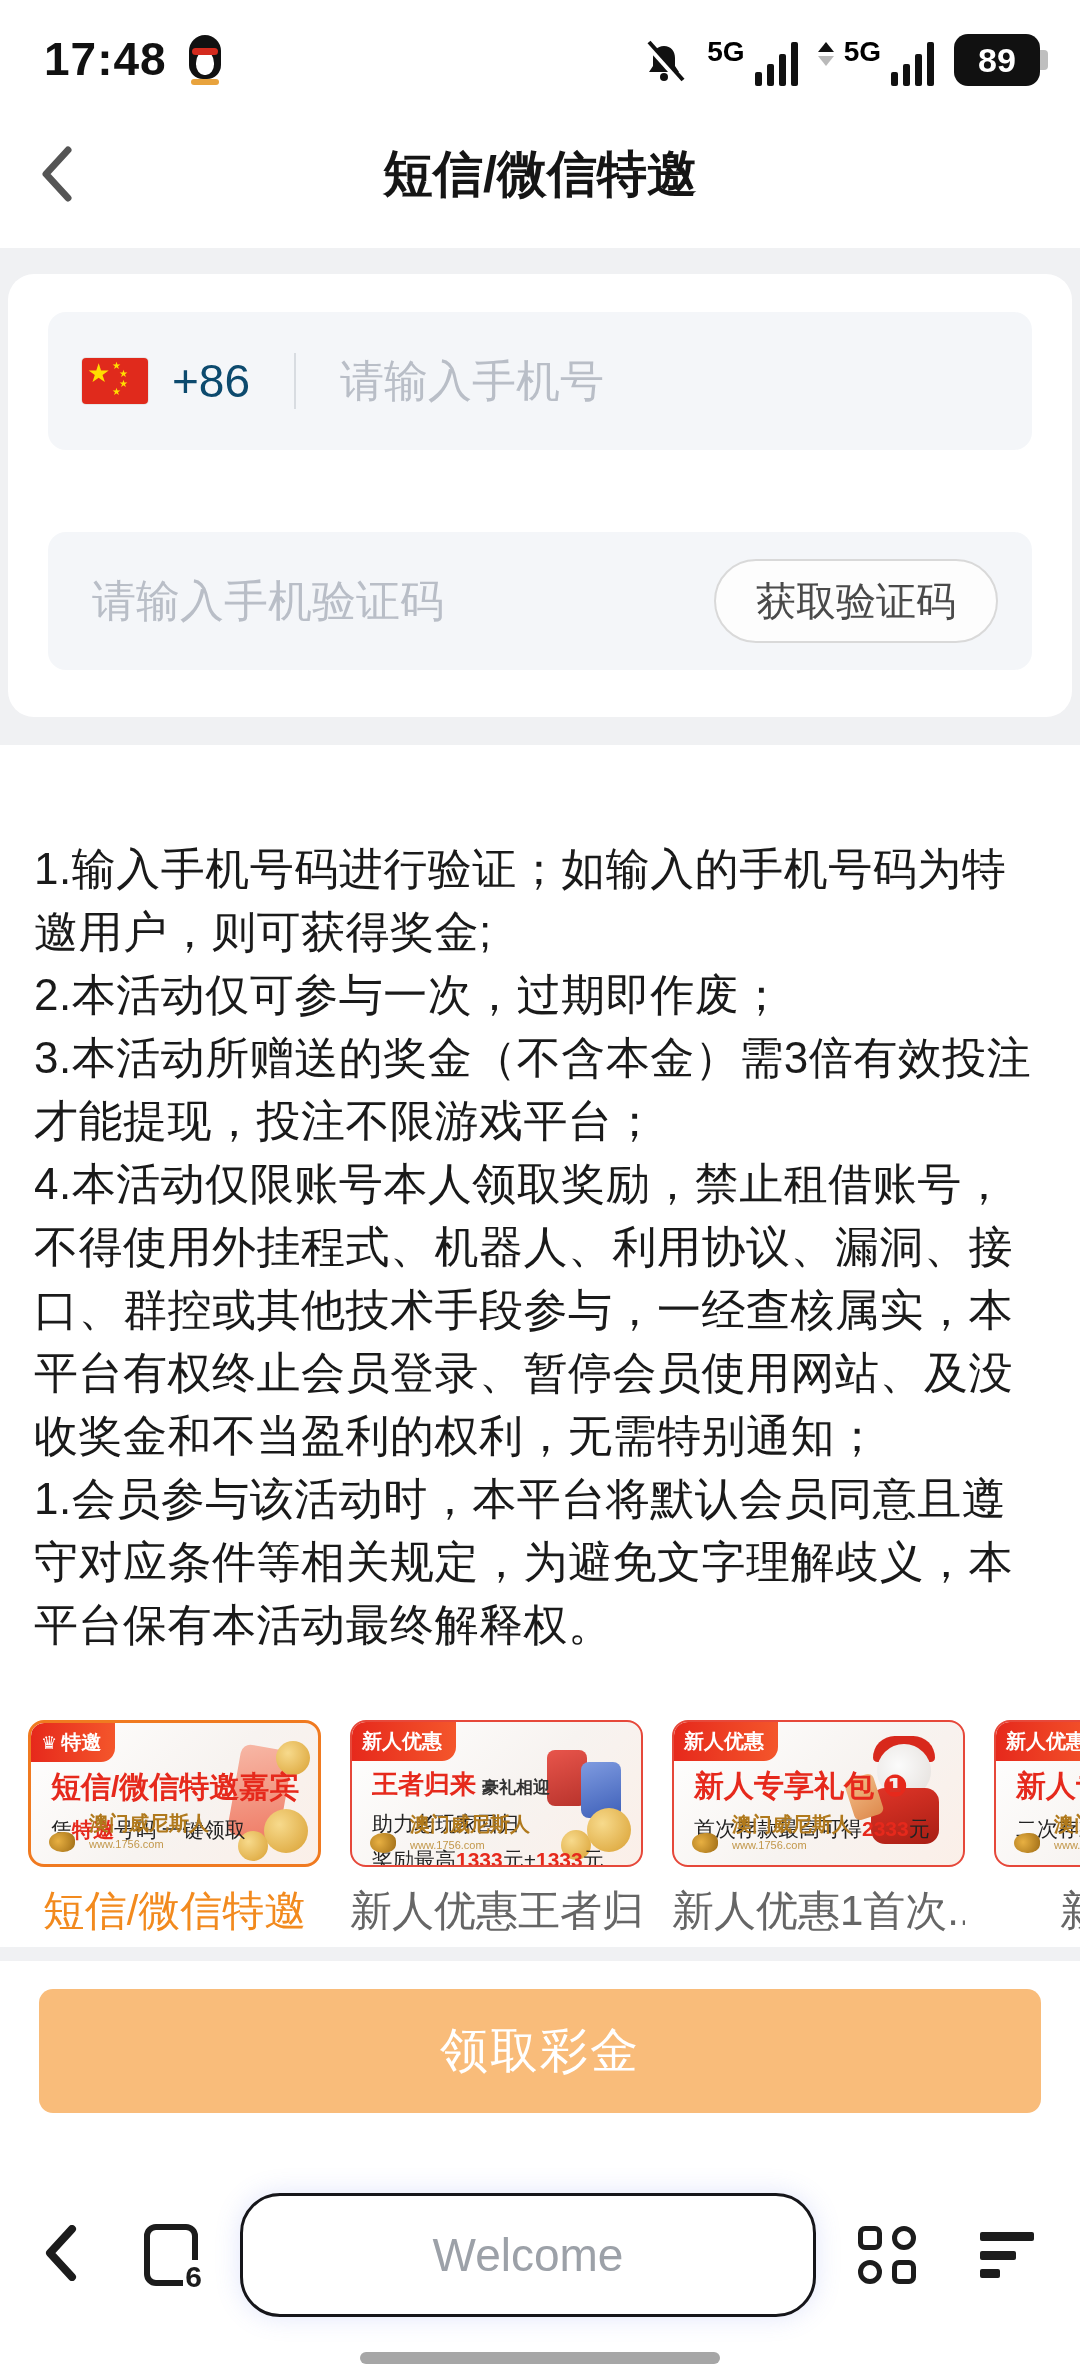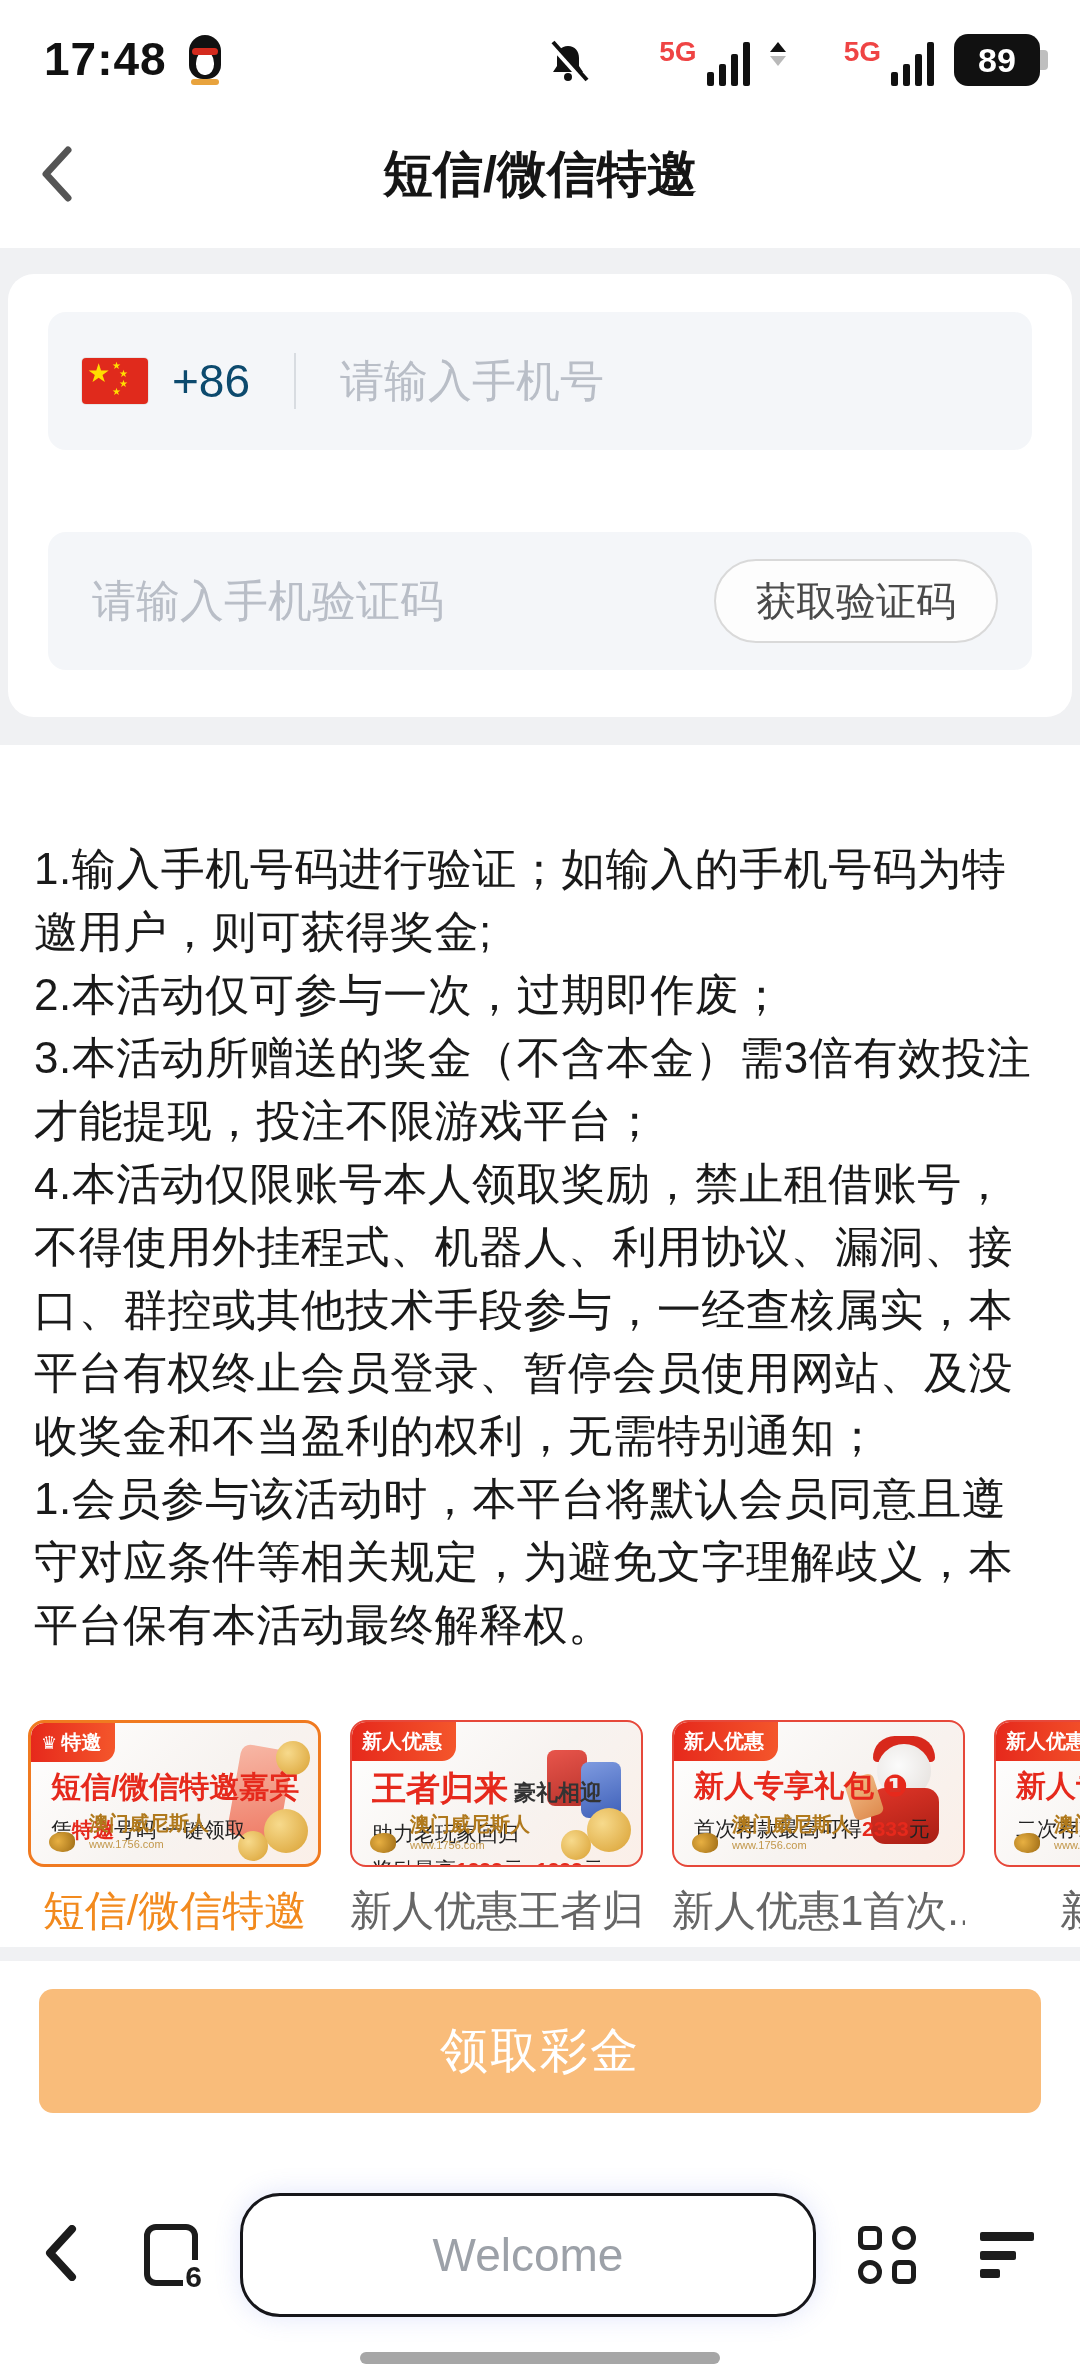--- a/index.html
+++ b/index.html
@@ -17,21 +17,21 @@
   .time{font-size:46px;font-weight:700;letter-spacing:1px;color:#111;}
   .penguin{width:40px;height:48px;position:relative;display:inline-block;}
   .penguin .body{position:absolute;left:4px;top:0;width:32px;height:44px;background:#111;border-radius:16px 16px 14px 14px;}
   .penguin .belly{position:absolute;left:11px;top:16px;width:18px;height:24px;background:#fff;border-radius:50% 50% 45% 45%;}
   .penguin .scarf{position:absolute;left:7px;top:13px;width:26px;height:7px;background:#D42B1E;border-radius:4px;}
   .penguin .feet{position:absolute;left:6px;bottom:-2px;width:28px;height:6px;background:#E8A33D;border-radius:3px;}
   .status-right{display:flex;align-items:flex-end;gap:20px;}
   .bell{width:46px;height:46px;position:relative;}
   .bell svg{width:46px;height:46px;}
   .sig{display:flex;align-items:flex-end;gap:10px;}
-  .sig .g{font-size:28px;font-weight:700;color:#ef4444;margin-bottom:18px;margin-left:48px;}
+  .sig .g{font-size:28px;font-weight:700;color:#000000;margin-bottom:18px;}
   .bars{display:flex;align-items:flex-end;gap:5px;height:44px;}
   .bars i{display:block;width:7px;background:#111;border-radius:2px;}
   .b1{height:14px}.b2{height:22px}.b3{height:32px}.b4{height:44px}
   .updown{display:flex;flex-direction:column;gap:4px;margin-bottom:20px;}
   .updown .up{width:0;height:0;border-left:8px solid transparent;border-right:8px solid transparent;border-bottom:10px solid #111;}
   .updown .dn{width:0;height:0;border-left:8px solid transparent;border-right:8px solid transparent;border-top:10px solid #B9B9B9;}
   .battery{min-width:86px;height:52px;background:#111;border-radius:14px;color:#fff;font-size:34px;font-weight:700;display:flex;align-items:center;justify-content:center;position:relative;padding:0 10px;}
   .battery::after{content:"";position:absolute;right:-8px;top:16px;width:8px;height:20px;background:#BFBFBF;border-radius:0 4px 4px 0;}
 
   
@@ -63,21 +63,21 @@
 
   
   .promo{height:257px;background:#fff;padding:30px 0 0 28px;display:flex;gap:29px;overflow:hidden;}
   .pcard{flex:0 0 293px;width:293px;}
   .banner{position:relative;width:293px;height:147px;background:linear-gradient(135deg,#fff 0%,#F7F3F0 55%,#FBEFE8 100%);border:2px solid #E6483A;border-radius:16px;overflow:hidden;}
   .pcard.sel .banner{border:3px solid #F07A20;}
   .badge{position:absolute;left:0;top:0;background:linear-gradient(90deg,#E6291C,#F4562B);color:#fff;font-size:20px;font-weight:600;padding:6px 14px 6px 10px;border-radius:13px 0 14px 0;display:flex;align-items:center;gap:4px;z-index:2;}
   .badge .crown{font-size:18px;}
   .btext{position:absolute;left:20px;top:44px;z-index:1;}
   .btitle{font-size:30px;font-weight:800;color:#E6291C;white-space:nowrap;}
-  .btitle .suffix{font-size:22px;color:#333;font-weight:700;margin-left:6px;}
+  .btitle .suffix{font-size:17px;color:#333;font-weight:700;margin-left:6px;}
   .bline{font-size:21px;color:#222;margin-top:8px;white-space:nowrap;}
   .bline .em,.bline .num{color:#E6291C;font-weight:700;}
   .brand{position:absolute;left:18px;bottom:12px;display:flex;align-items:flex-end;gap:14px;z-index:1;}
   .lion{width:26px;height:20px;background:radial-gradient(circle at 35% 45%,#E8B042,#9C6A14);border-radius:50% 40% 45% 50%;}
   .brand .bname{font-size:20px;font-weight:800;color:#B0791C;line-height:20px;}
   .brand .bsite{font-size:11px;color:#C2974A;line-height:12px;}
   .illus{position:absolute;right:6px;top:18px;width:110px;height:118px;z-index:0;}
   .illus .ph{position:absolute;right:26px;top:6px;width:52px;height:92px;background:linear-gradient(160deg,#F7B8A6,#EF7A64);border-radius:10px;transform:rotate(10deg);}
   .illus .coin,.illus .coin2,.illus .coin3{position:absolute;border-radius:50%;background:radial-gradient(circle at 35% 35%,#F7DA8C,#D9A032);}
   .illus .coin{right:4px;bottom:6px;width:44px;height:44px;}
@@ -227,21 +227,21 @@
             <i class="coin2"></i>
           </div>
       </div>
       <div class="plabel">短信/微信特邀</div>
     </div>
 
     <div class="pcard">
       <div class="banner">
         <span class="badge">新人优惠</span>
         <div class="btext">
-          <div class="btitle"><span style="font-size:34px">王者归来</span><span class="suffix">豪礼相迎</span></div>
+          <div class="btitle"><span style="font-size:26px">王者归来</span><span class="suffix">豪礼相迎</span></div>
           <div class="bline">助力老玩家回归</div>
           <div class="bline"><span>奖励最高</span><span class="num">1333</span><span>元+</span><span class="num">1333</span><span>元</span></div>
         </div>
         <div class="brand">
           <span class="lion"></span>
           <span><span class="bname">澳门威尼斯人</span><br><span class="bsite">www.1756.com</span></span>
         </div>
         <div class="illus">
             <i class="p1"></i>
             <i class="p2"></i>

